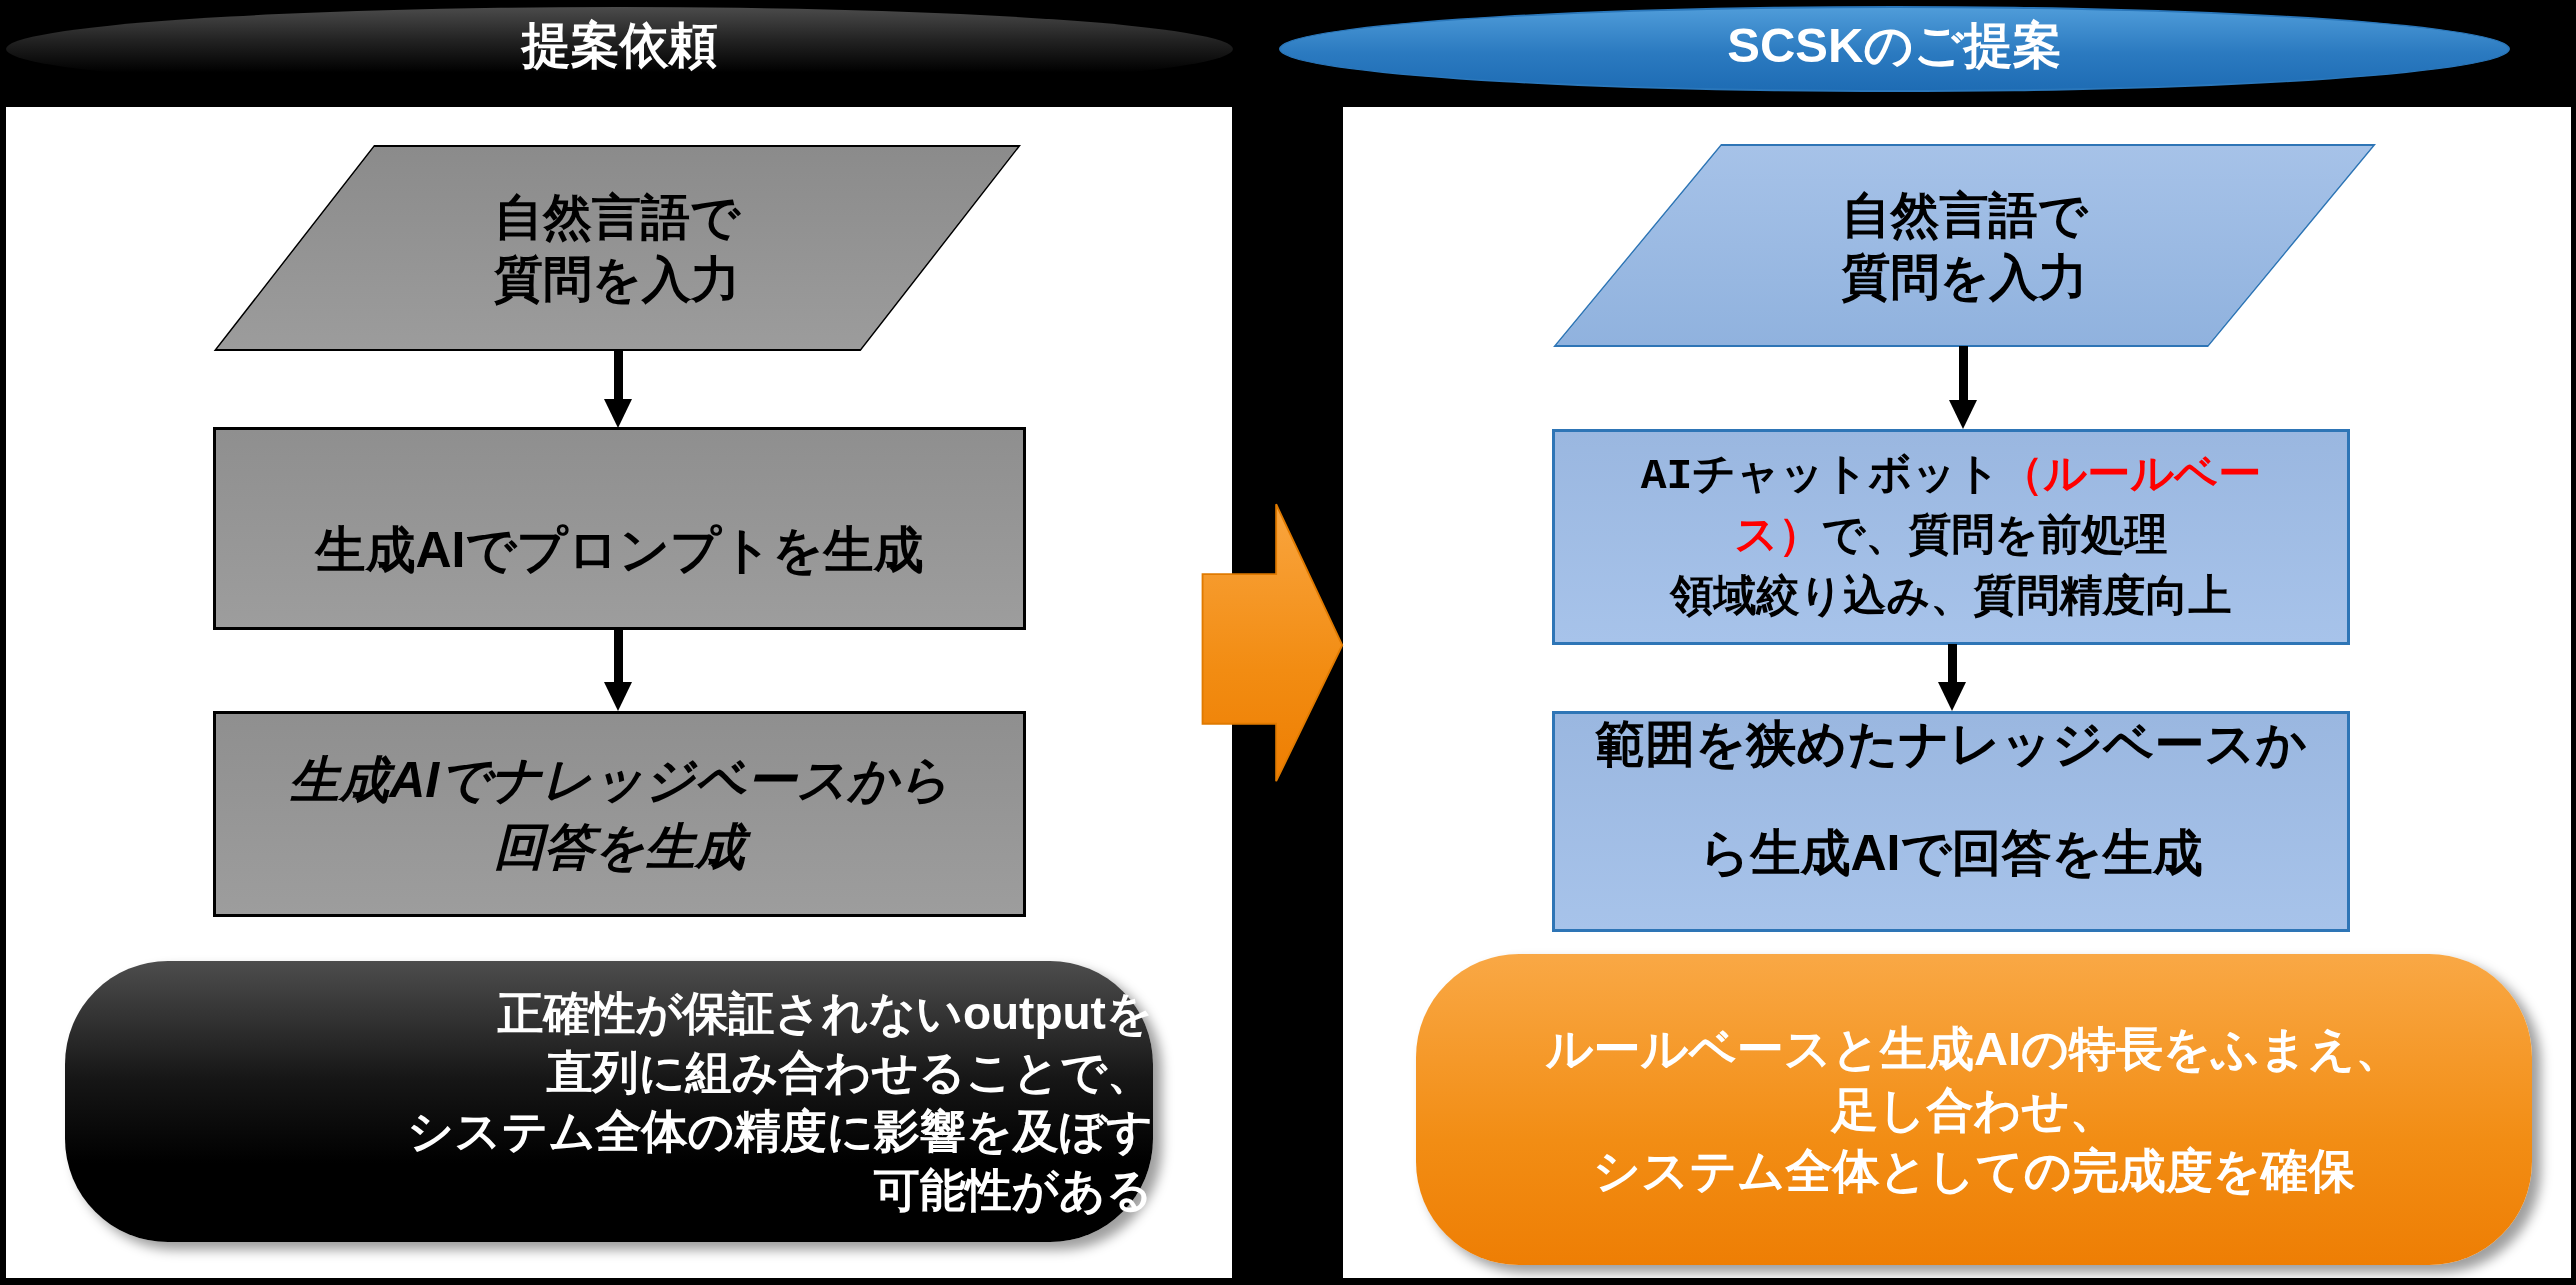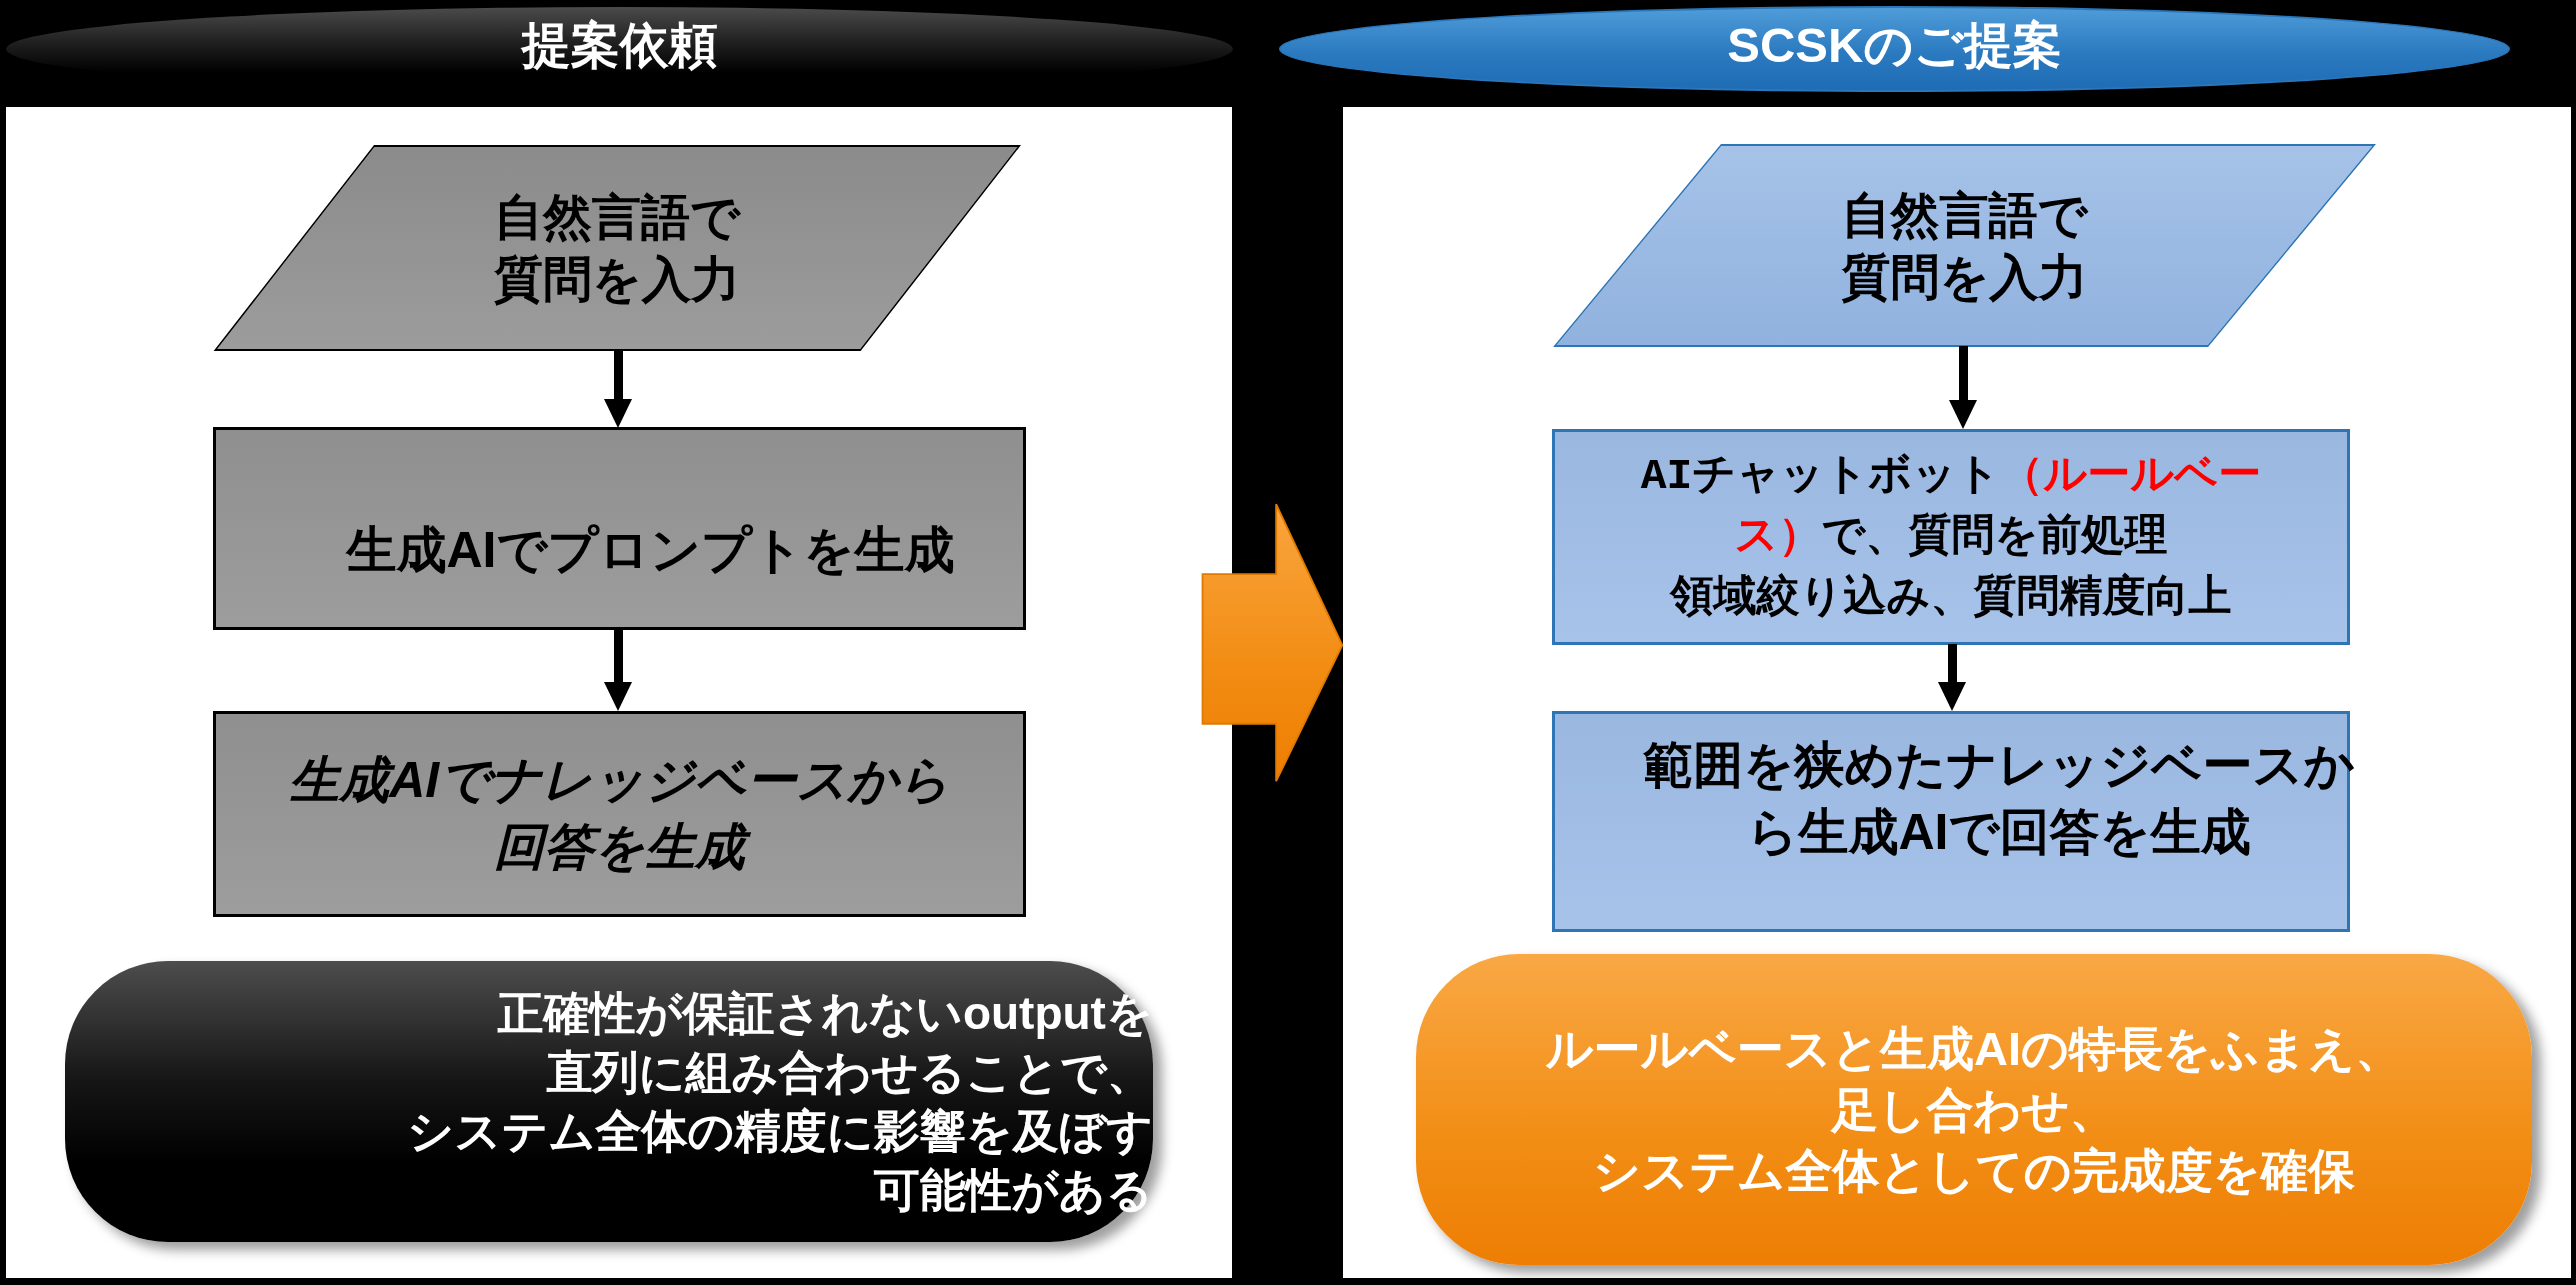--- a/index.html
+++ b/index.html
@@ -108,21 +108,21 @@
     <div class="hdr-title">SCSKのご提案</div>
   </div>
 
   <div class="shape para-left"></div>
   <div class="txt t-para-left">
     <div class="ln">自然言語で</div>
     <div class="ln">質問を入力</div>
   </div>
 
   <div class="shape gray-rect" style="top:427px;height:203px;"></div>
-  <div class="txt t-rect" style="left:213px;top:427px;width:813px;height:247px;padding-left:31px;">
+  <div class="txt t-rect" style="left:213px;top:427px;width:813px;height:247px;">
     <div class="ln">生成AIでプロンプトを生成</div>
   </div>
 
   <div class="shape gray-rect" style="top:711px;height:206px;"></div>
   <div class="txt t-rect" style="left:213px;top:711px;width:813px;height:206px;font-style:italic;">
     <div class="ln">生成AIでナレッジベースから</div>
     <div class="ln">回答を生成</div>
   </div>
 
   <div class="shape round-box black"></div>
@@ -149,21 +149,21 @@
   </div>
 
   <div class="shape blue-rect" style="top:429px;height:216px;"></div>
   <div class="txt t-blue1" style="left:1552px;top:429px;width:798px;height:216px;">
     <div class="ln"><span>AIチャットボット</span><span class="red">（ルールベー</span></div>
     <div class="ln"><span class="red">ス）</span><span>で、質問を前処理</span></div>
     <div class="ln">領域絞り込み、質問精度向上</div>
   </div>
 
   <div class="shape blue-rect" style="top:711px;height:221px;"></div>
-  <div class="txt t-rect" style="left:1600px;top:711px;width:798px;height:176px;">
+  <div class="txt t-rect" style="left:1552px;top:711px;width:798px;height:176px;justify-content:space-between;">
     <div class="ln">範囲を狭めたナレッジベースか</div>
     <div class="ln">ら生成AIで回答を生成</div>
   </div>
 
   <div class="shape round-box orange"></div>
   <div class="txt t-benefit" style="left:1416px;top:954px;width:1116px;height:311px;">
     <div class="ln">ルールベースと生成AIの特長をふまえ、</div>
     <div class="ln">足し合わせ、</div>
     <div class="ln">システム全体としての完成度を確保</div>
   </div>

